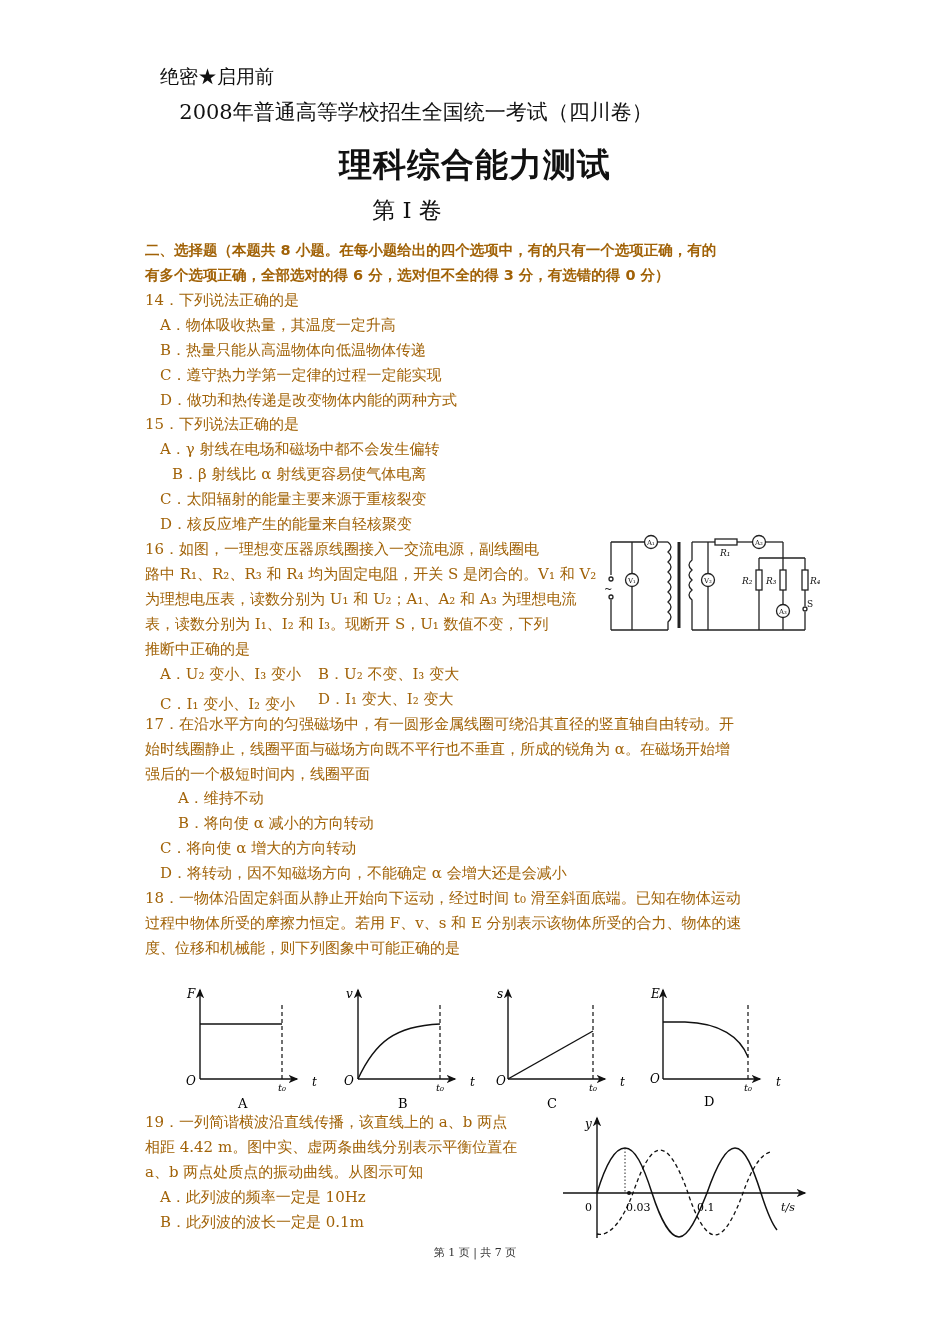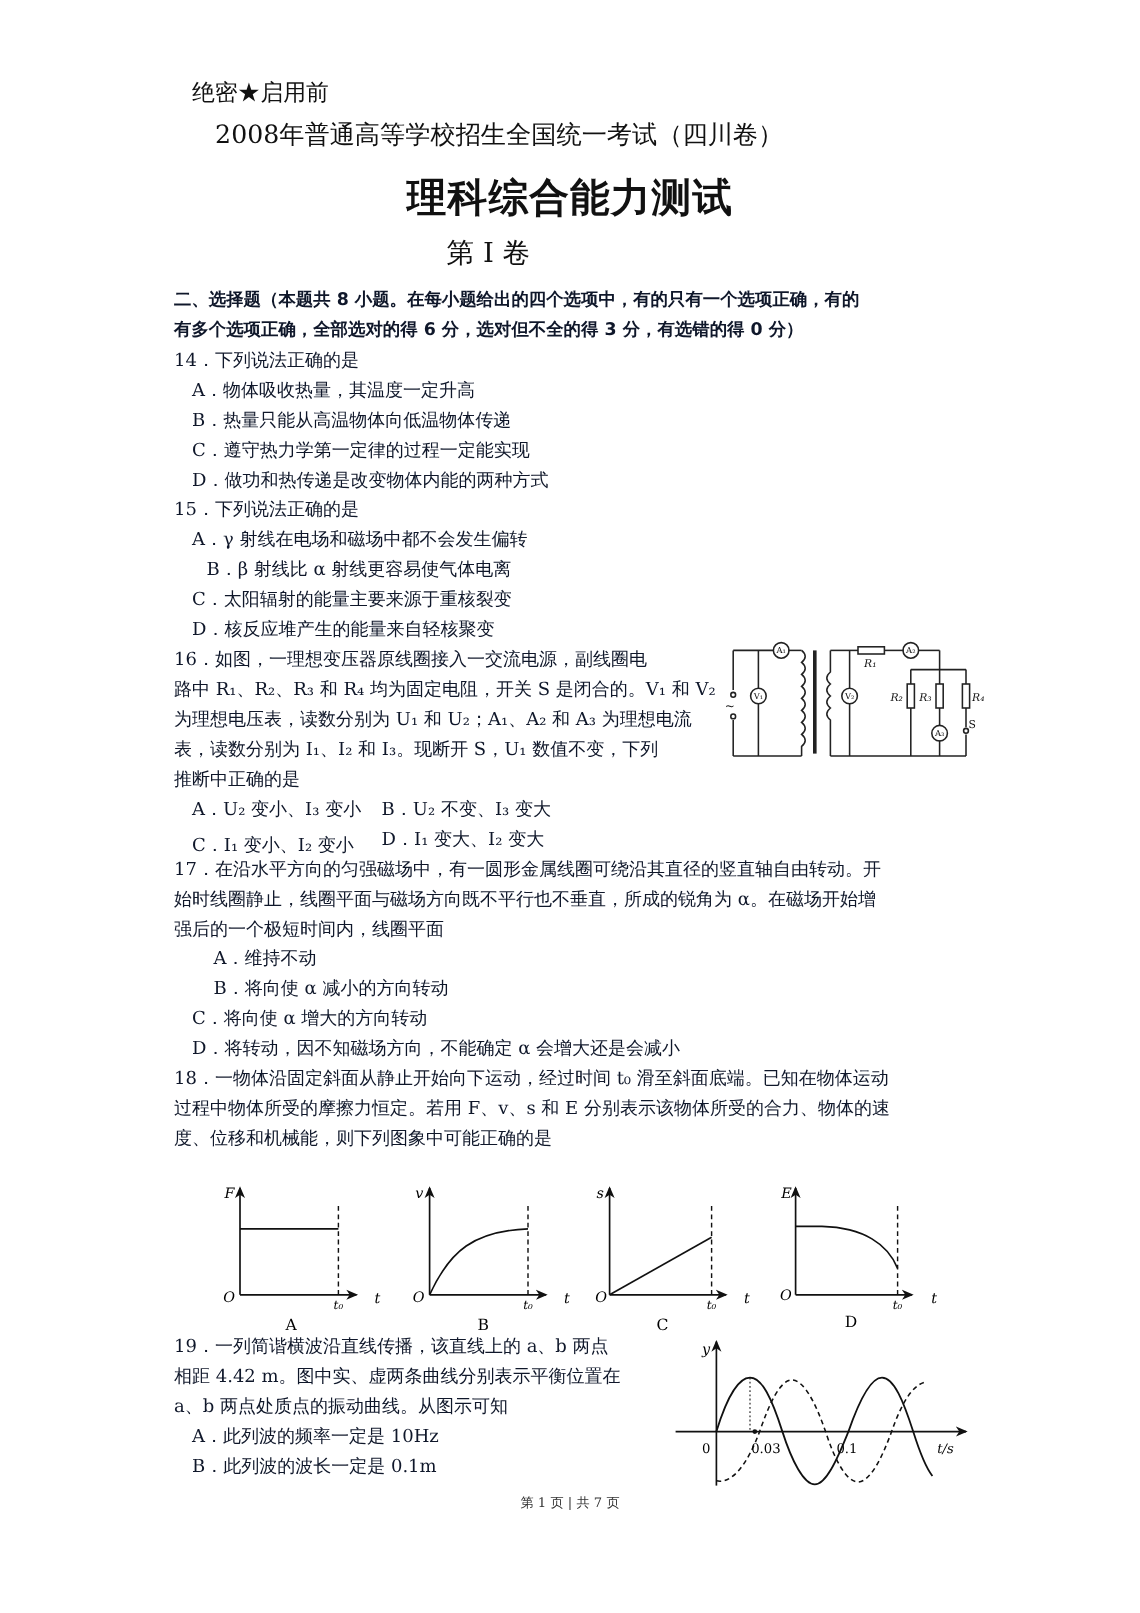--- a/index.html
+++ b/index.html
@@ -1,19 +1,19 @@
 <!DOCTYPE html>
 <html><head>
 <meta charset="utf-8">
 <style>
   html, body { margin: 0; padding: 0; background: #ffffff; }
   body { width: 950px; height: 1344px; position: relative; overflow: hidden;
          font-family: "DejaVu Serif", "Liberation Serif", serif; color: #111; }
   .abs { position: absolute; white-space: nowrap; }
-  .line { position: absolute; left: 145px; font-size: 15px; line-height: 25px; white-space: nowrap; color: #0f172a; }
+  .line { position: absolute; left: 145px; font-size: 15px; line-height: 25px; white-space: nowrap; color: #a16207; }
   .opt { left: 160px; }
   .opt2 { left: 178px; }
   .secret { left: 160px; top: 64px; font-size: 19px; }
   .exam-title { left: 0; width: 832px; text-align: center; top: 98px; font-size: 21px; }
   .subject-title { left: 0; width: 950px; text-align: center; top: 143px; font-size: 33px; font-weight: bold;
                    font-family: Liberation Serif, serif; letter-spacing: 1px; }
   .volume { left: 0; width: 814px; text-align: center; top: 195px; font-size: 23px; }
   .section { font-family: "DejaVu Sans", "Liberation Sans", sans-serif; font-weight: bold; font-size: 14.5px; }
   .footer { left: 0; width: 950px; text-align: center; top: 1245px; font-size: 11px; color: #333; }
   svg text { font-family: "DejaVu Serif", "Liberation Serif", serif; }

